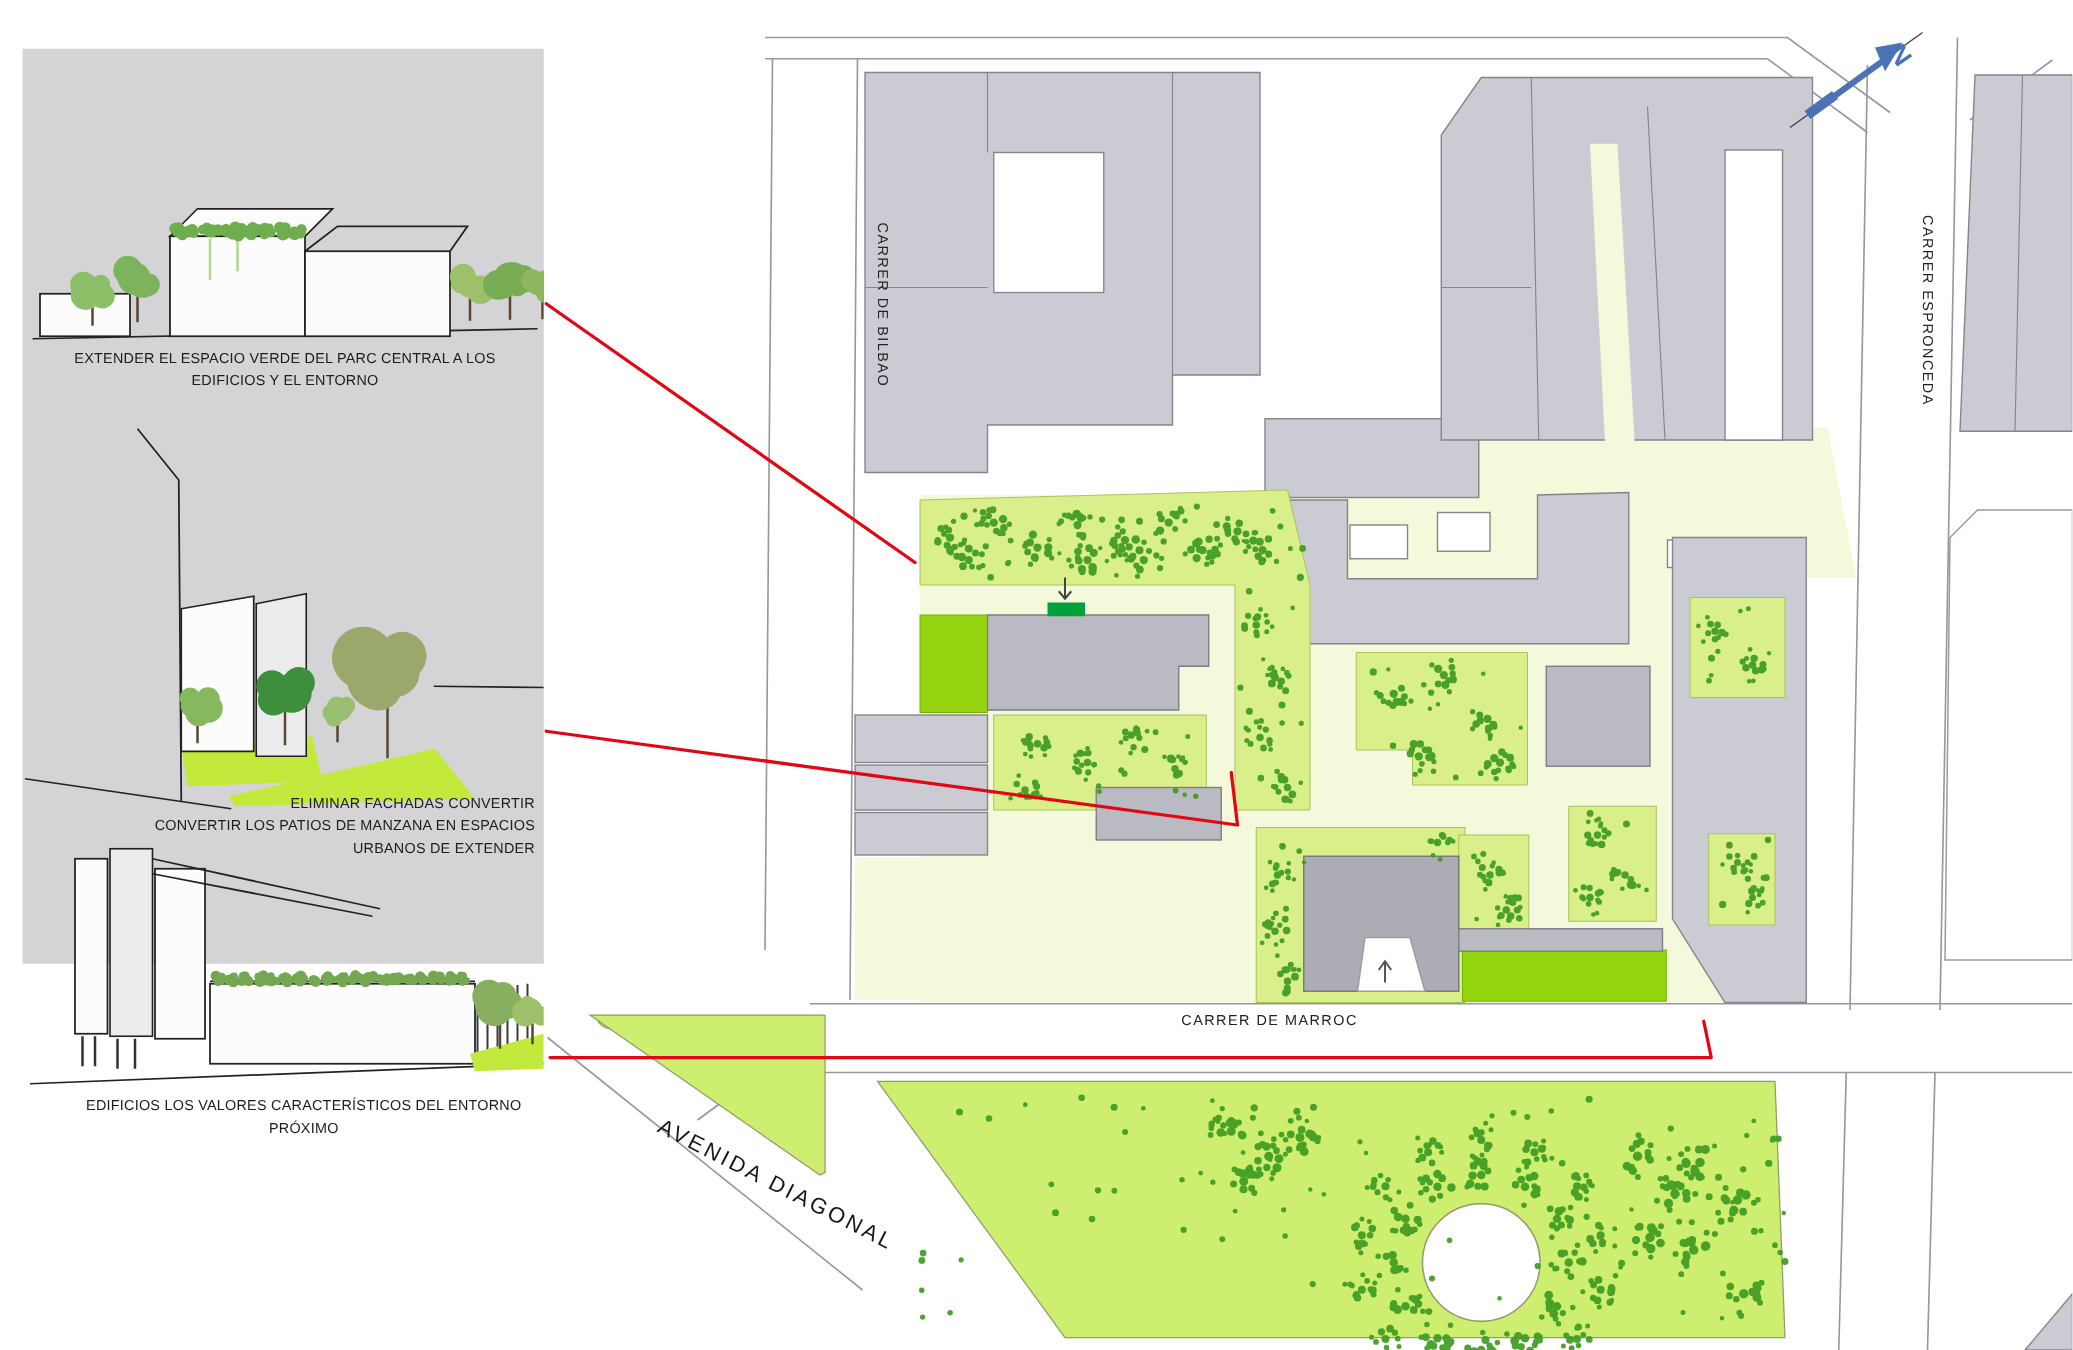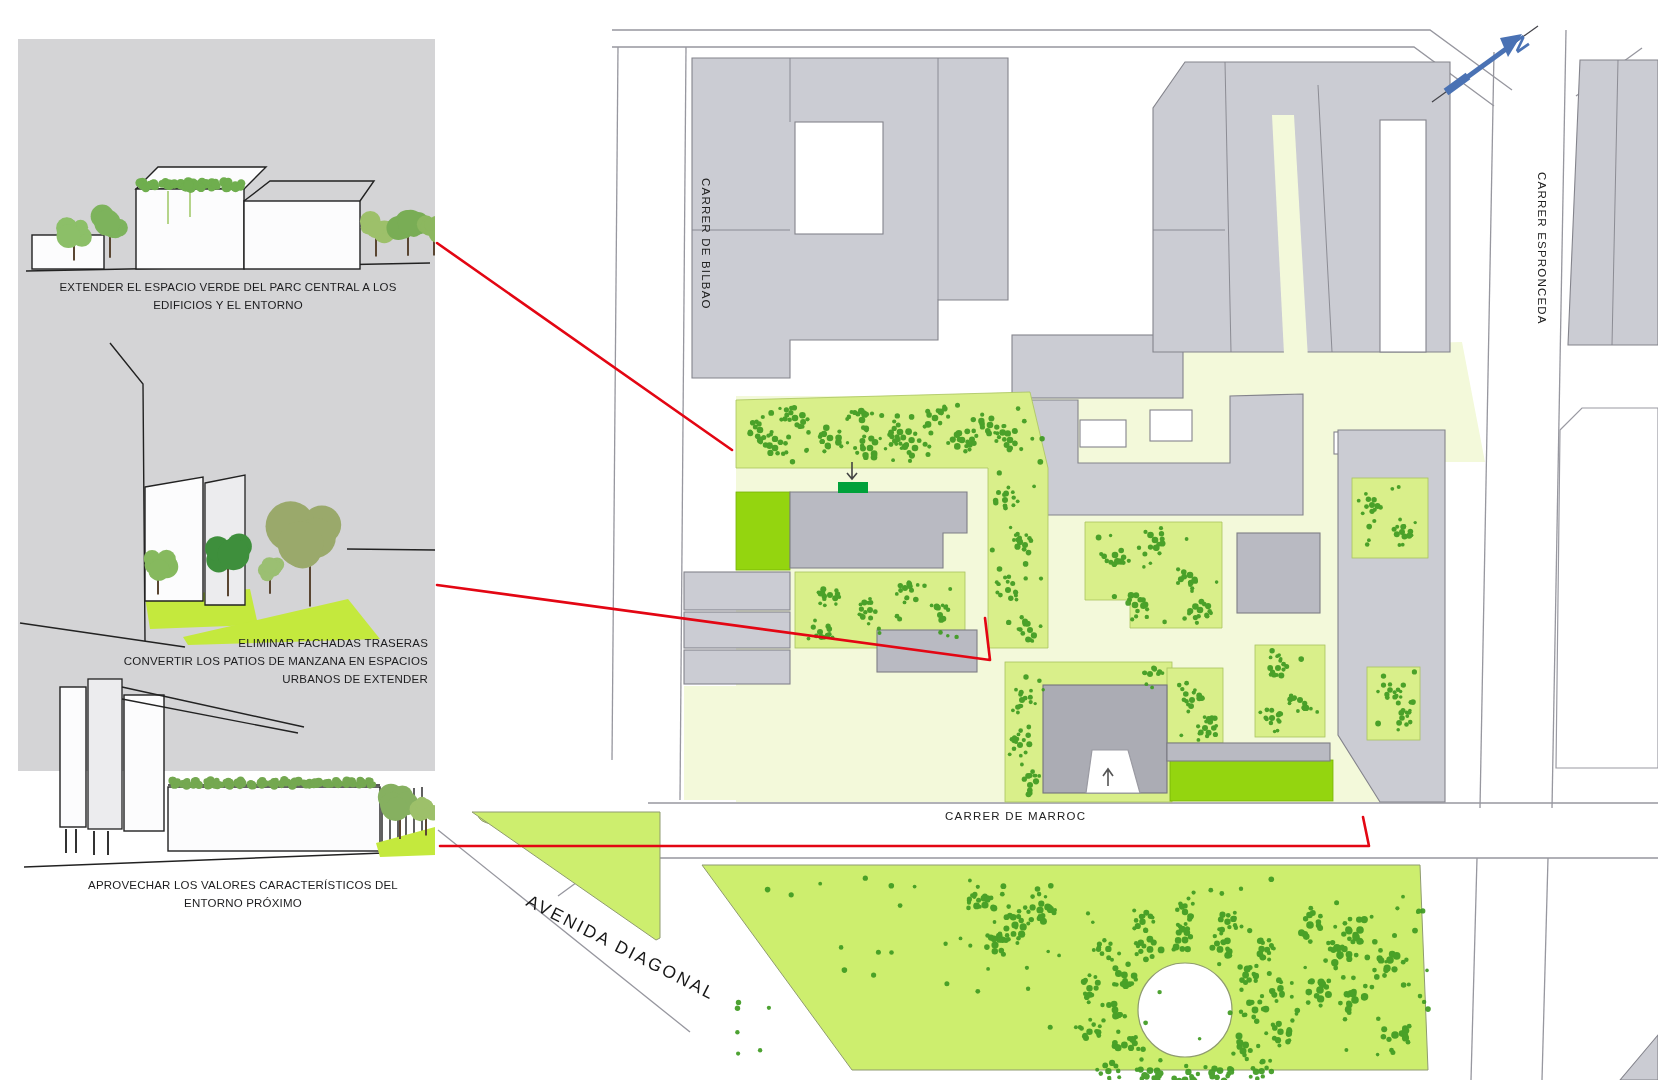--- a/index.html
+++ b/index.html
@@ -1618,18 +1618,18 @@
           <circle cx="406.7782811164856" cy="160.40654130810873" r="8.421962731936945" fill="#9dc06a"></circle>
           <circle cx="402.2526852495968" cy="164.45409953189085" r="9.767707936931401" fill="#9dc06a"></circle>
           <circle cx="414.87135815564545" cy="165.74852263727226" r="7.76417758553289" fill="#9dc06a"></circle>
           <circle cx="406.6843886749819" cy="161.02984266057612" r="9.166414035251364" fill="#9dc06a"></circle>
           <circle cx="403.97663698699324" cy="156.24461655183697" r="6.430780313210562" fill="#9dc06a"></circle>
         </g>
     </svg>
 
     <div class="caption cap1">EXTENDER EL ESPACIO VERDE DEL PARC CENTRAL A LOS EDIFICIOS Y EL ENTORNO</div>
     <div class="caption cap2">
-      <div>ELIMINAR FACHADAS TRASERAS</div>
+      <div>ELIMINAR FACHADAS CONVERTIR</div>
       <div>CONVERTIR LOS PATIOS DE MANZANA EN ESPACIOS URBANOS DE EXTENDER</div>
     </div>
-    <div class="caption cap3">APROVECHAR LOS VALORES CARACTERÍSTICOS DEL ENTORNO PRÓXIMO</div>
+    <div class="caption cap3">EDIFICIOS LOS VALORES CARACTERÍSTICOS DEL ENTORNO PRÓXIMO</div>
   </div>
 </div>
 
 </body></html>

